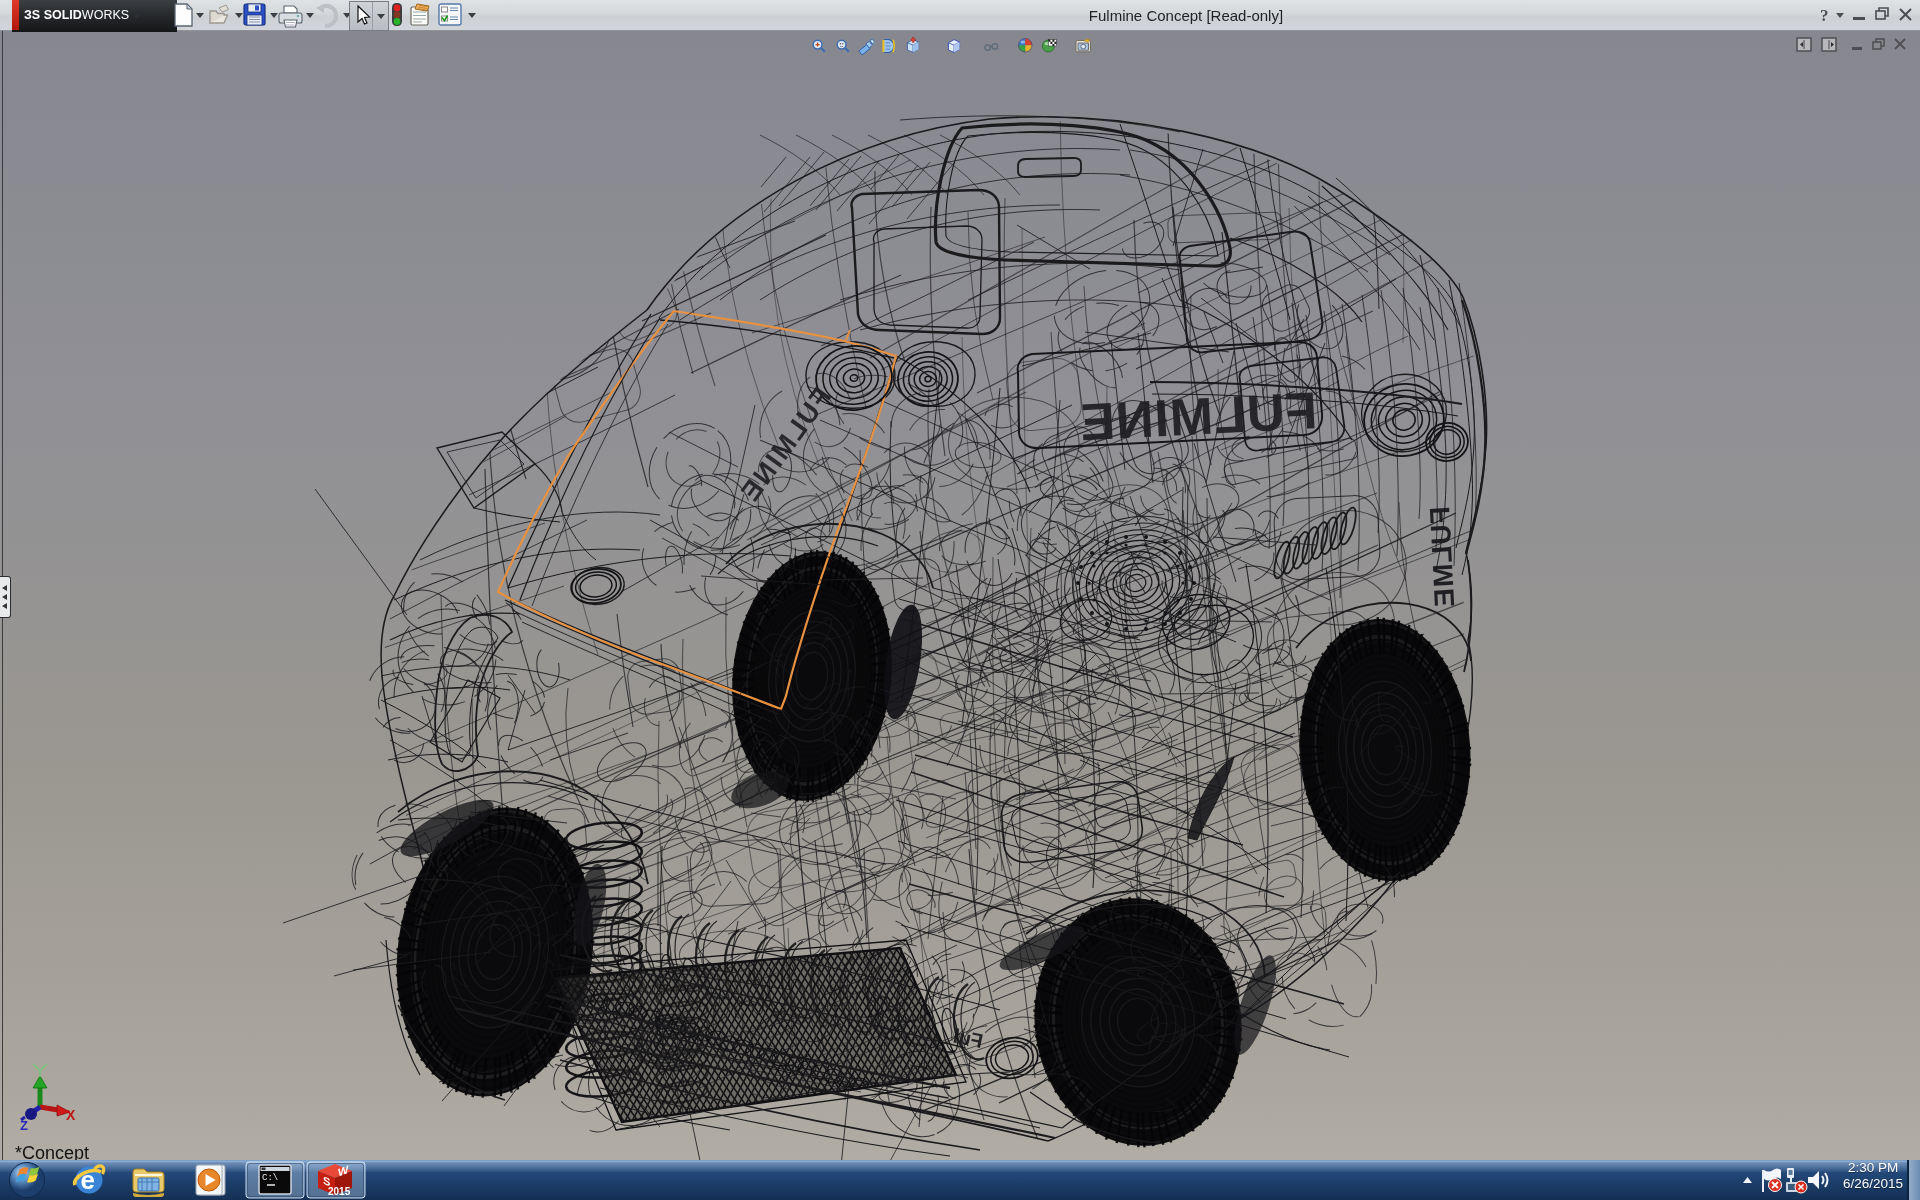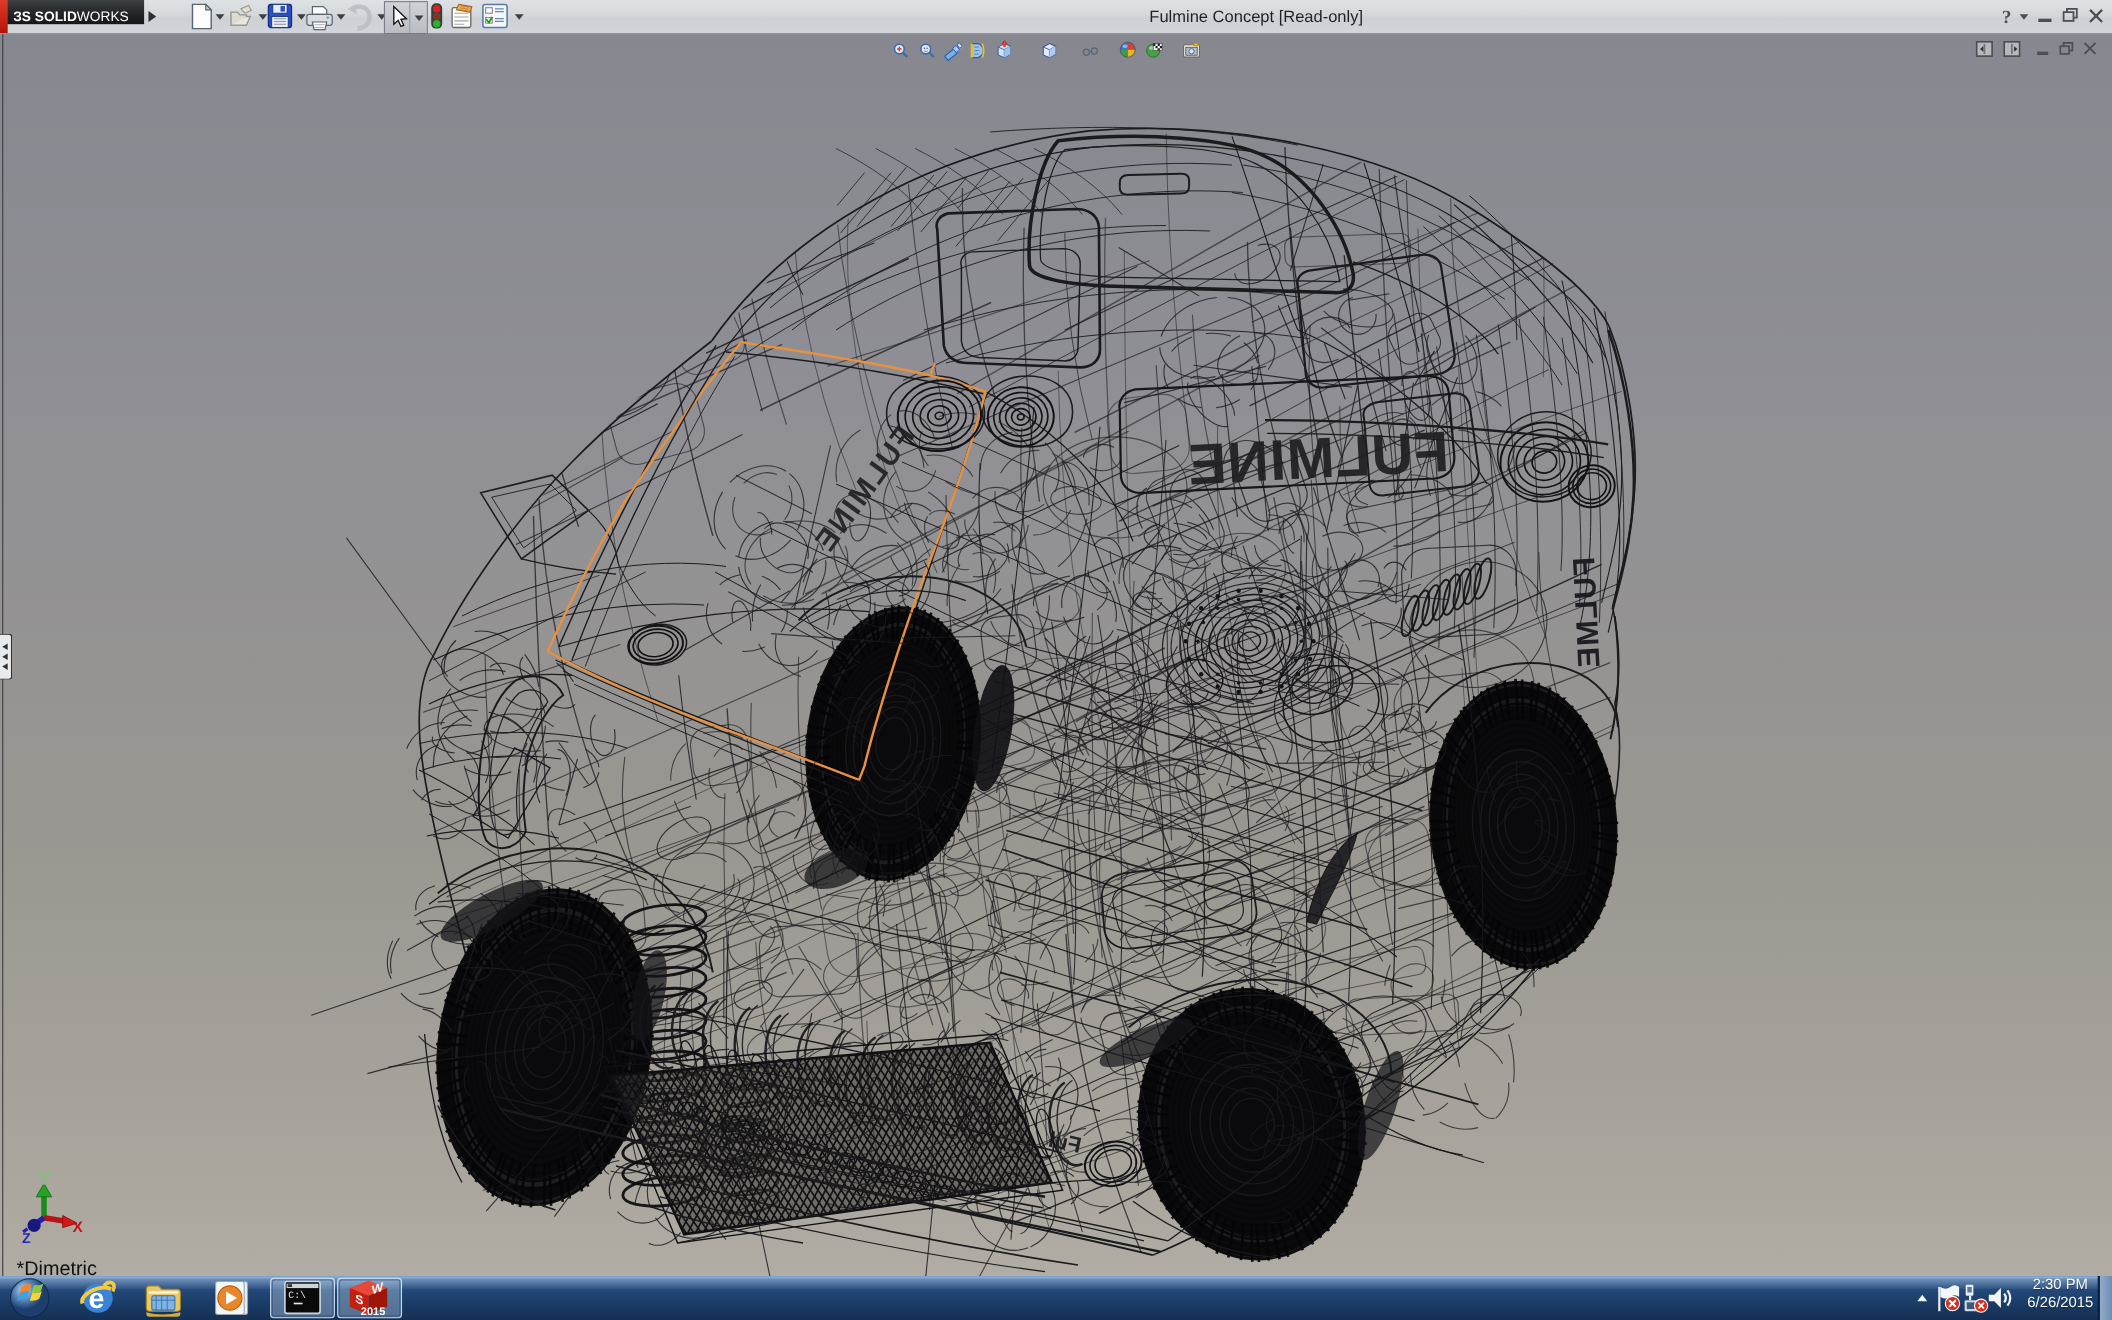--- a/index.html
+++ b/index.html
@@ -1,27 +1,27 @@
 <!DOCTYPE html>
 <html><head>
 <meta charset="utf-8">
 <style>
 html,body{margin:0;padding:0;width:1920px;height:1200px;overflow:hidden;font-family:"Liberation Sans",sans-serif;}
 #stage{position:absolute;inset:0;width:1920px;height:1200px;background:#9a968f;}
 
 #titlebar{position:absolute;left:0;top:0;width:1920px;height:30px;background:linear-gradient(#dfe2e5 0%,#d5d8db 45%,#cdd0d4 55%,#d2d5d9 100%);border-bottom:1px solid #8f9398;}
-#logo{position:absolute;left:0;top:0;width:131px;height:22px;background:linear-gradient(#3c4044 0%,#26282b 50%,#141618 100%);}
+#logo{position:absolute;left:12px;top:0;width:131px;height:32px;background:linear-gradient(#3c4044 0%,#26282b 50%,#141618 100%);padding-left:34px;}
 #logo .red{position:absolute;left:0;top:0;width:7px;height:30px;background:linear-gradient(#e03a2a,#b01708);}
 #logo .txt{position:absolute;left:12px;top:8px;color:#fff;font-size:12.5px;white-space:nowrap;opacity:.99;will-change:transform;}
 #logoarrow{position:absolute;left:131px;top:0;width:14px;height:30px;}
 #logoarrow:after{content:"";position:absolute;left:4px;top:10px;border-left:7px solid #2a2e33;border-top:5px solid transparent;border-bottom:5px solid transparent;}
 #selbox{position:absolute;left:349px;top:1px;width:38px;height:28px;border:1px solid #7a7e83;background:linear-gradient(#cfd2d6,#b9bdc2);}
 #selbox .split{position:absolute;left:22px;top:0;width:1px;height:28px;background:#9aa0a6;}
 #selbox .ddb{position:absolute;left:27px;top:12px;border-left:4px solid transparent;border-right:4px solid transparent;border-top:5px solid #3a3f44;}
-#wtitle{position:absolute;left:1000px;width:284px;top:7px;text-align:center;font-size:15px;color:#1d1f22;opacity:.99;will-change:transform;}
+#wtitle{position:absolute;left:1044px;width:284px;top:7px;text-align:center;font-size:15px;color:#1d1f22;opacity:.99;will-change:transform;}
 
 #viewport{position:absolute;left:0;top:31px;width:1920px;height:1129px;background:linear-gradient(#87878f 0%,#8f8f95 30%,#9a9791 65%,#aaa69e 92%,#b1ada5 100%);}
 #vleft{position:absolute;left:2px;top:0;width:1px;height:1129px;background:#3c3c40;}
 #tabhandle{position:absolute;left:0;top:545px;width:10px;height:40px;background:#e8eaec;border:1px solid #2c2c30;border-left:none;border-radius:0 3px 3px 0;}
 #tabhandle .a{position:absolute;left:2px;top:8px;width:0;height:0;border-right:5px solid #333;border-top:3px solid transparent;border-bottom:3px solid transparent;}
 
 #dimetric{position:absolute;left:15px;top:1112px;font-size:18px;color:#111;opacity:.99;will-change:transform;}
 
 #taskbar{position:absolute;left:0;top:1160px;width:1920px;height:40px;background:linear-gradient(#87aed6 0%,#3a669e 7%,#24497a 30%,#1b3d68 60%,#142f54 100%);}
 #taskbar .sheen{position:absolute;left:0;top:1px;width:100%;height:11px;background:linear-gradient(rgba(255,255,255,.30),rgba(255,255,255,.04));}
@@ -1819,21 +1819,21 @@
 <path d="M25 1117 l-4 3" stroke="#2020a8" stroke-width="3"></path>
 <text x="20" y="1130" fill="#2828b8" font-size="13" font-weight="bold">Z</text>
 </g>
     </svg>
     <div id="vleft"></div>
     <div id="tabhandle">
         <div class="a"></div>
         <div class="a" style="top:17px"></div>
         <div class="a" style="top:26px"></div>
       </div>
-    <div id="dimetric">*Dimetric</div>
+    <div id="dimetric">*Concept</div>
   </div>
 
   <div id="titlebar">
     <div id="logo">
         <div class="red"></div>
         <div class="txt"><b>ЗS</b>&nbsp;<b>SOLID</b>WORKS</div>
       </div>
     <div id="logoarrow"></div>
     <svg width="760" height="30" style="position:absolute;left:160px;top:0">
         <g transform="translate(14,4)">

